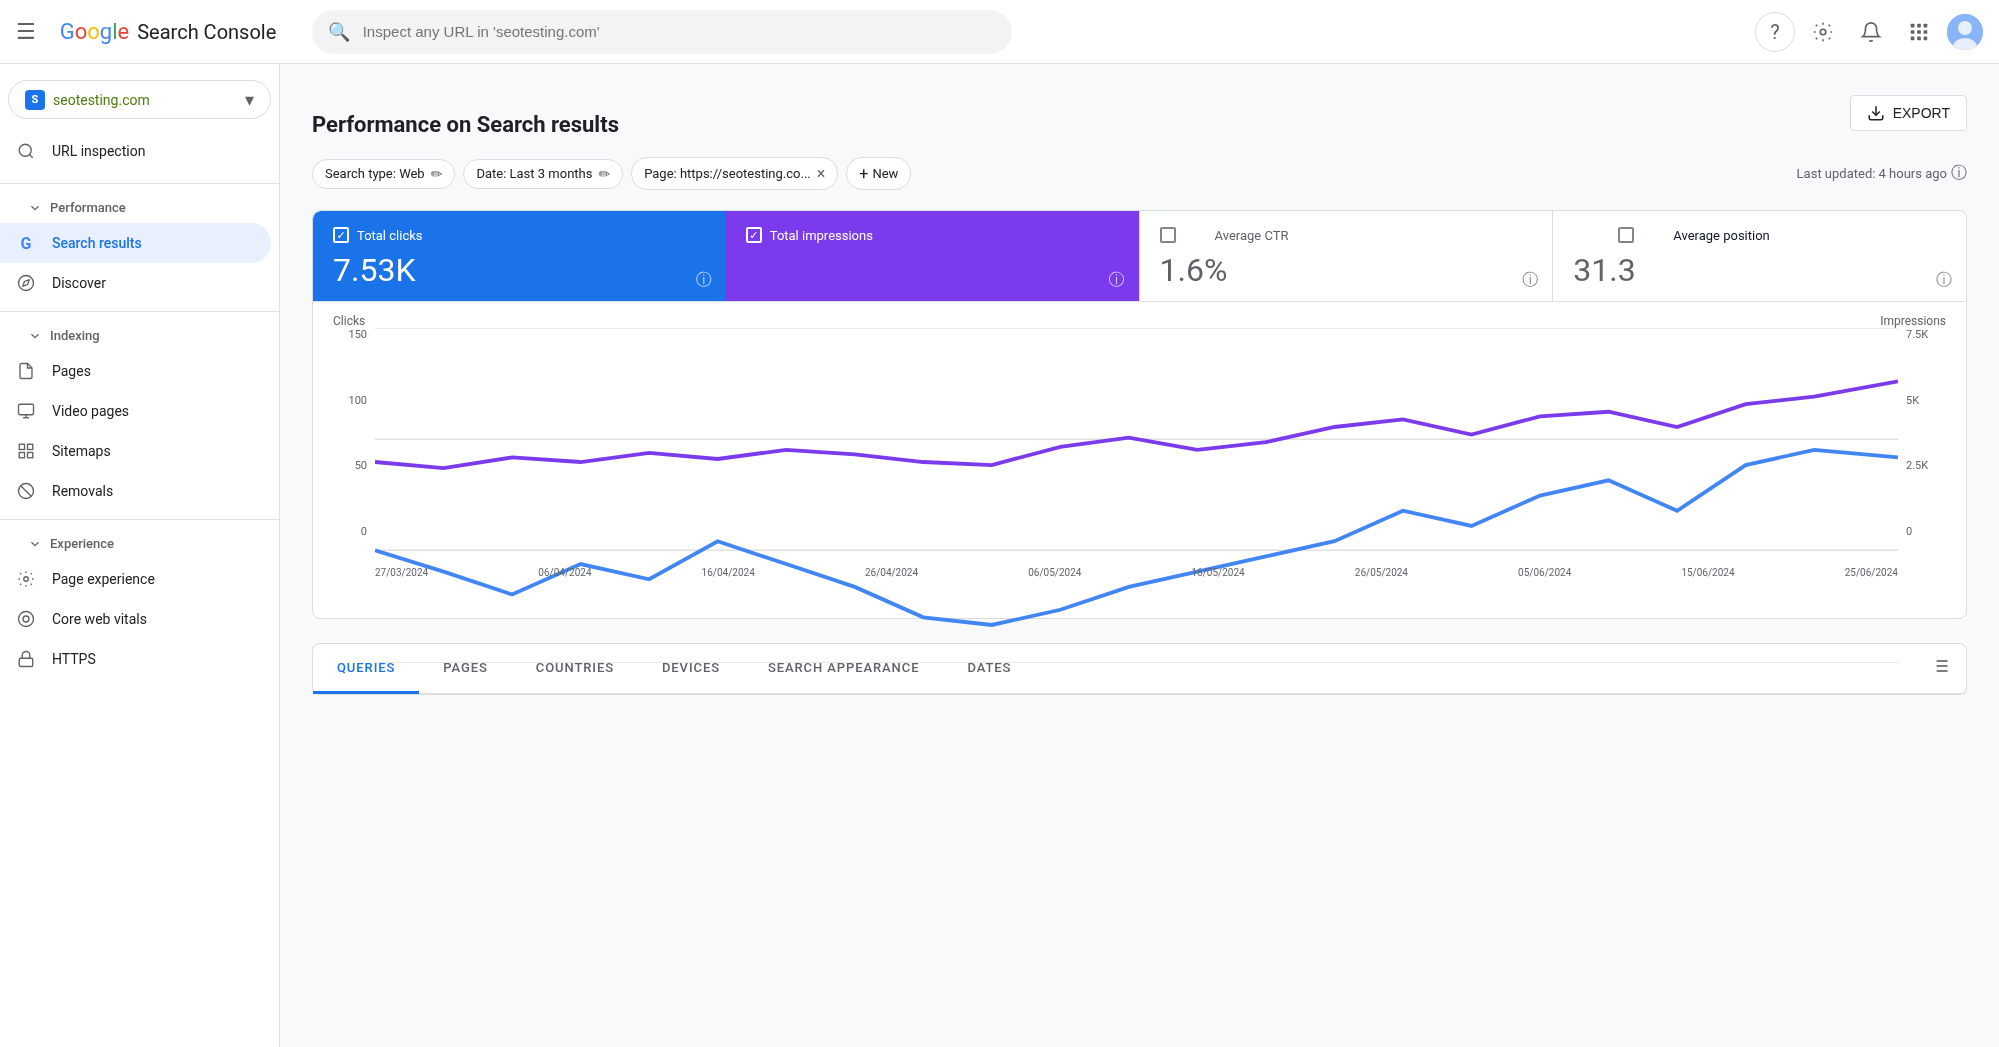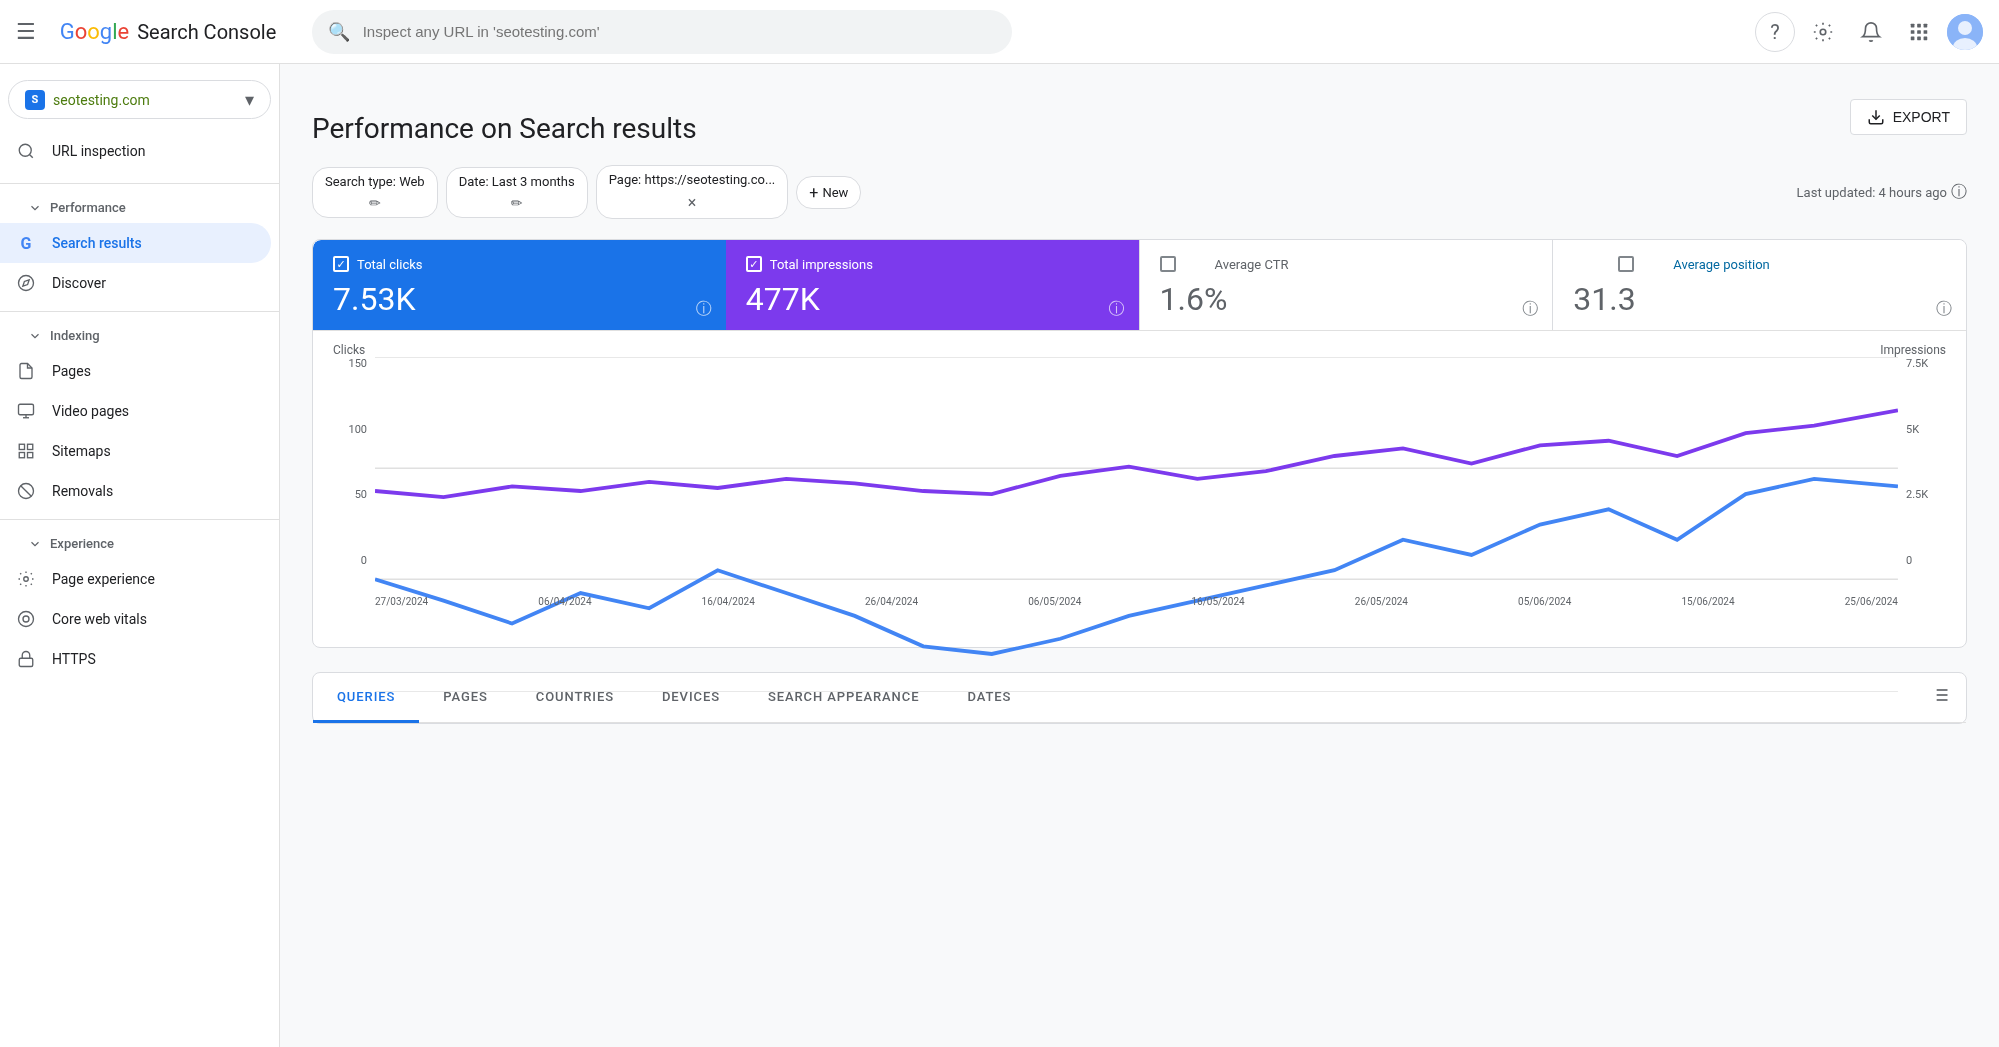--- a/index.html
+++ b/index.html
@@ -35,26 +35,26 @@
     .nav-item { display: flex; align-items: center; gap: 16px; padding: 10px 16px; cursor: pointer; border-radius: 0 24px 24px 0; margin-right: 8px; font-size: 14px; color: #202124; }
     .nav-item.active { background: #e8f0fe; color: #1a73e8; font-weight: 500; }
     .nav-icon { width: 20px; height: 20px; display: flex; align-items: center; justify-content: center; font-size: 18px; flex-shrink: 0; }
     .nav-section { padding: 4px 0; }
     .nav-section-header { display: flex; align-items: flex-end; gap: 8px; padding: 8px 28px; font-size: 13px; color: #5f6368; cursor: pointer; font-weight: 500; }
     .nav-divider { border-top: 1px solid #e0e0e0; margin: 8px 0; }
 
     
     .content { flex: 1; overflow-y: auto; padding: 24px 32px; background: #f8f9fa; }
     .page-header { display: flex; align-items: center; justify-content: space-between; margin-bottom: 20px; }
-    .page-title { font-size: 28px; font-weight: 400; color: #202124; margin-top: 24px; }
+    .page-title { font-size: 22px; font-weight: 700; color: #202124; margin-top: 24px; }
     .export-btn { display: flex; align-items: center; gap: 8px; padding: 8px 16px; border: 1px solid #dadce0; border-radius: 4px; background: #fff; cursor: pointer; font-size: 14px; color: #202124; font-weight: 500; }
 
     
     .filter-bar { display: flex; align-items: center; gap: 8px; margin-bottom: 20px; flex-wrap: wrap; }
-    .filter-chip { display: flex; align-items: center; gap: 6px; padding: 6px 12px; border: 1px solid #dadce0; border-radius: 16px; font-size: 13px; background: #fff; cursor: pointer; color: #202124; flex-direction: column; }
+    .filter-chip { display: flex; align-items: center; gap: 6px; padding: 6px 12px; border: 1px solid #dadce0; border-radius: 16px; font-size: 13px; background: #fff; cursor: pointer; color: #202124; }
     .filter-chip .edit-icon { color: #5f6368; font-size: 14px; }
     .filter-chip .close-icon { color: #5f6368; font-size: 16px; cursor: pointer; }
     .new-btn { display: flex; align-items: center; gap: 4px; padding: 6px 12px; border: 1px solid #dadce0; border-radius: 16px; font-size: 13px; background: #fff; cursor: pointer; color: #202124; }
     .last-updated { margin-left: auto; font-size: 13px; color: #5f6368; display: flex; align-items: center; gap: 4px; }
     .help-icon { color: #5f6368; font-size: 16px; }
 
     
     .metrics-row { display: flex; gap: 0; margin-bottom: 0; border: 1px solid #dadce0; border-radius: 8px; overflow: hidden; background: #fff; }
     .metric-card { flex: 1; padding: 16px 20px 12px; position: relative; cursor: pointer; }
     .metric-card.active-blue { background: #1a73e8; color: white; }
@@ -316,35 +316,34 @@
           </div>
           <div class="metric-value">7.53K</div>
           <span class="metric-help">ⓘ</span>
         </div>
 
         <div class="metric-card active-purple">
           <div class="metric-label">
             <div class="metric-checkbox checked"></div>
             <span>Total impressions</span>
           </div>
-          <div class="metric-value">477K</div>
           <span class="metric-help">ⓘ</span>
         </div>
 
         <div class="metric-card inactive">
           <div class="metric-label" style="color:#5f6368;">
             <div class="metric-checkbox" style="border-color:#80868b;"></div>
             <span>Average CTR</span>
           </div>
           <div class="metric-value" style="color:#5f6368;">1.6%</div>
           <span class="metric-help dark">ⓘ</span>
         </div>
 
         <div class="metric-card inactive" style="border-radius:0 8px 0 0;">
-          <div class="metric-label" style="color:#0369a1;padding-left:45px;">
+          <div class="metric-label" style="color:#0f172a;padding-left:45px;">
             <div class="metric-checkbox" style="border-color:#80868b;"></div>
             <span>Average position</span>
           </div>
           <div class="metric-value" style="color:#5f6368;">31.3</div>
           <span class="metric-help dark">ⓘ</span>
         </div>
       </div>
 
       <div class="chart-container" style="border:none; border-top:1px solid #e0e0e0; border-radius:0 0 8px 8px;">
         <div class="chart-area">

